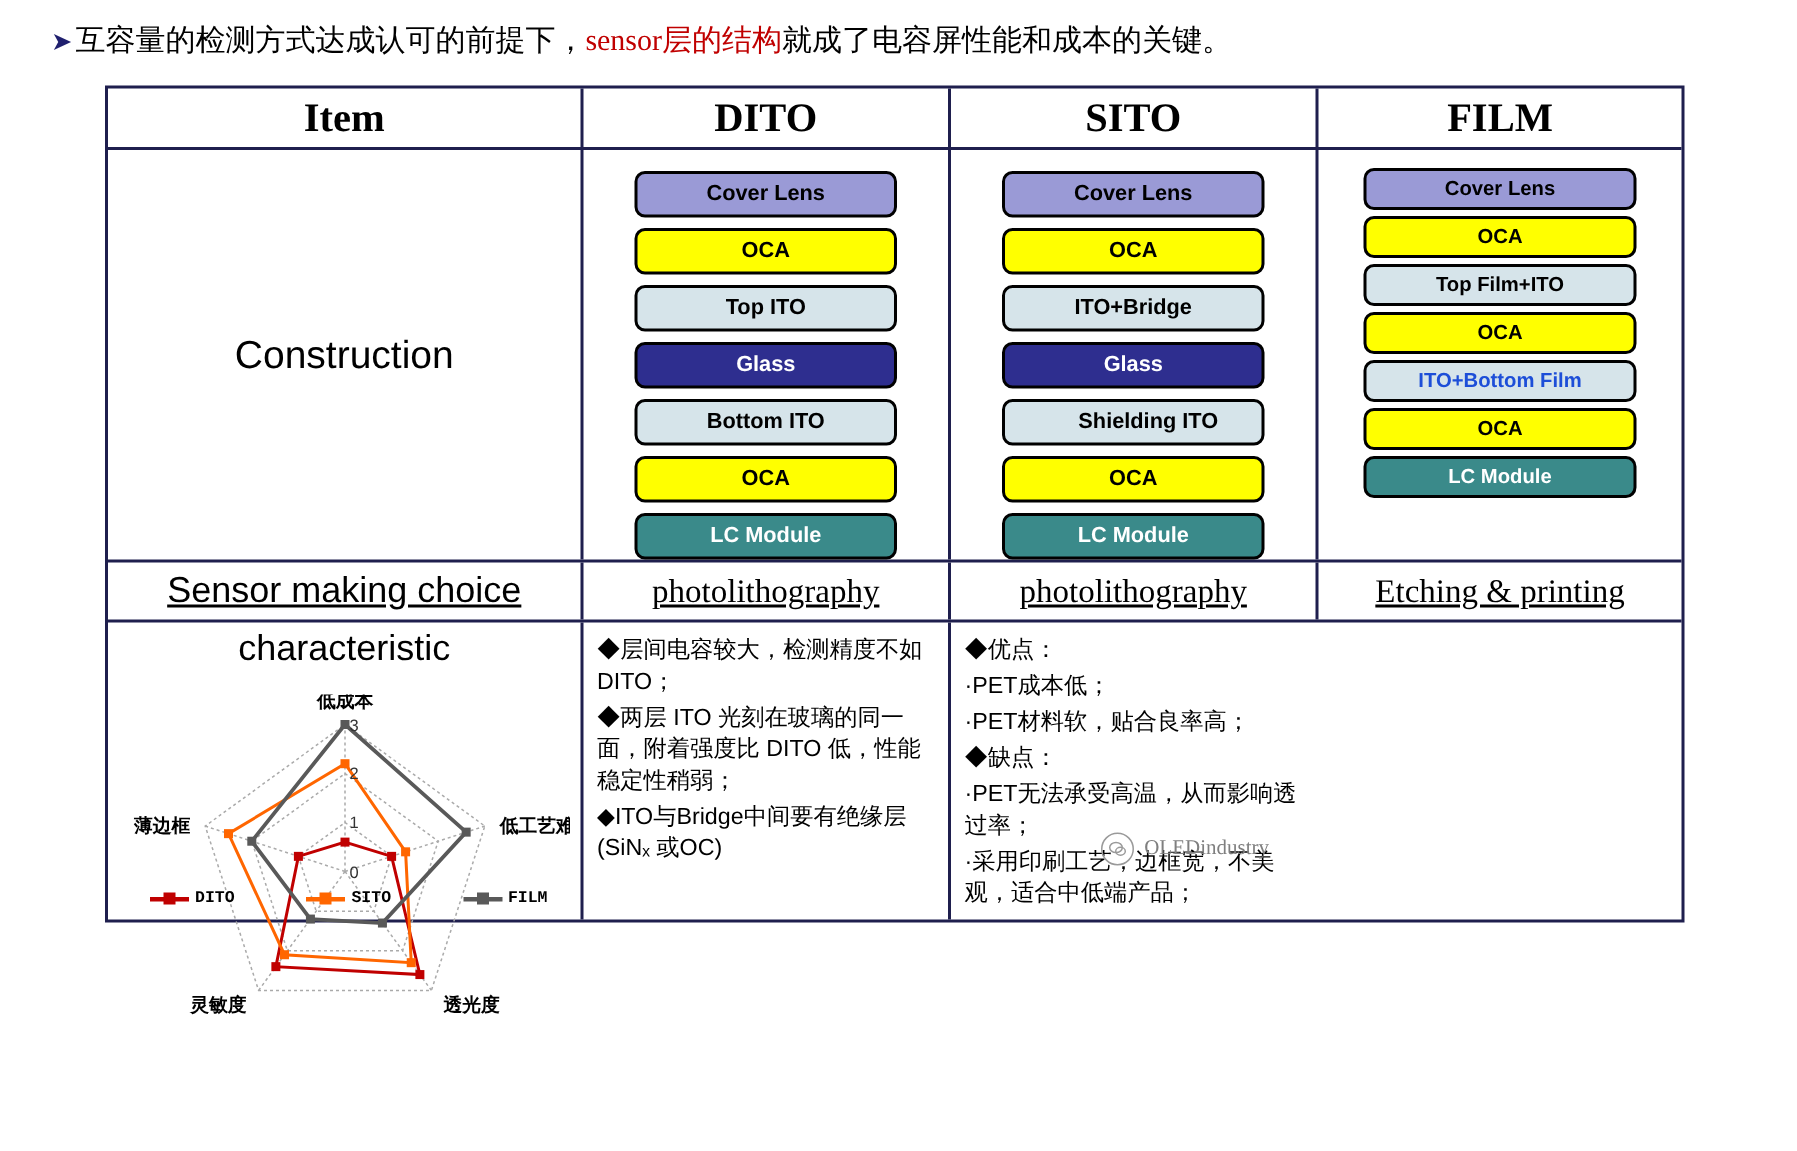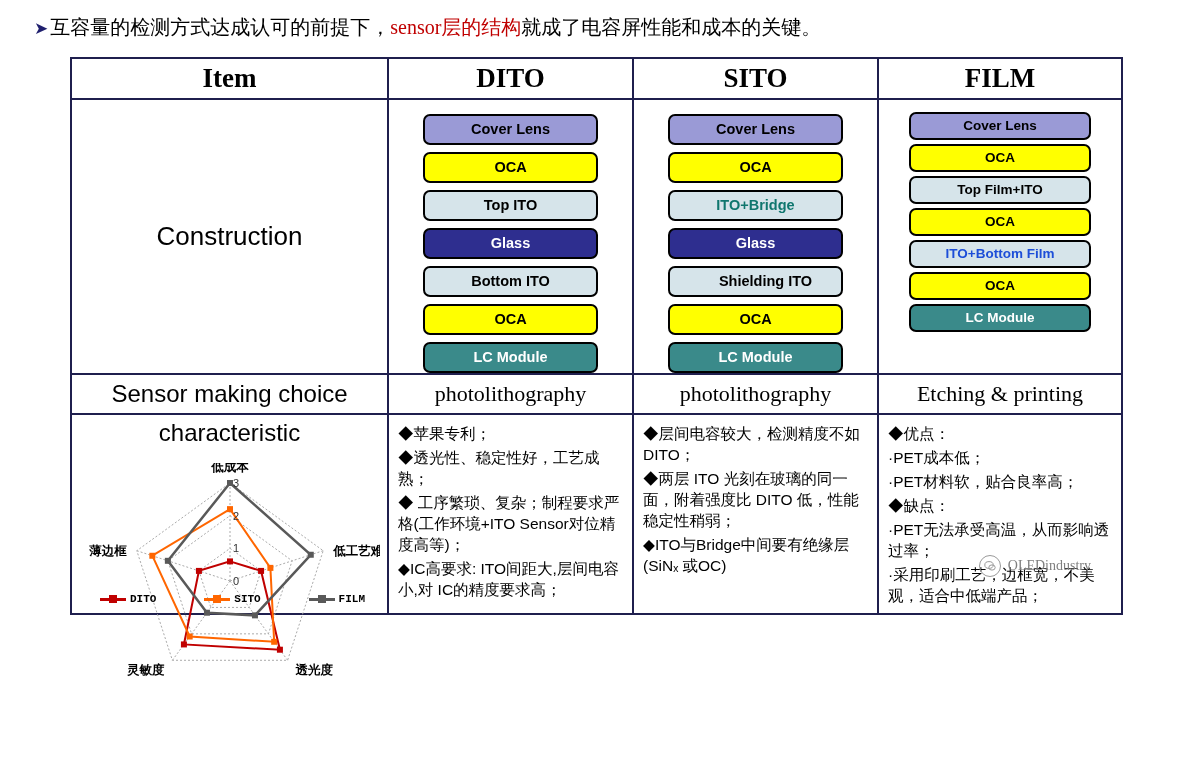--- a/index.html
+++ b/index.html
@@ -108,20 +108,21 @@
     box-sizing: border-box;
   }
   .stack.compact .layer { height: 28px; width: 182px; font-size: 13.5px; }
 
   
   .row-sensor { height: 53px; }
   .row-sensor .cell {
     display: flex;
     align-items: center;
     justify-content: center;
+    text-decoration: underline;
   }
   .sensor-label { font-size: 24px; }
   .sensor-val {
     font-family: "Liberation Serif", serif;
     font-size: 22px;
   }
 
   
   .row-char { flex: 1 1 auto; }
   .char-label {
@@ -210,21 +211,21 @@
           <div class="layer" style="background: rgb(46, 46, 143); color: rgb(255, 255, 255);">Glass</div>
           <div class="layer" style="background: rgb(214, 228, 234); color: rgb(0, 0, 0);">Bottom ITO</div>
           <div class="layer" style="background: rgb(255, 255, 0); color: rgb(0, 0, 0);">OCA</div>
           <div class="layer" style="background: rgb(58, 138, 138); color: rgb(255, 255, 255);">LC Module</div>
         </div>
     </div>
     <div class="cell c3">
       <div class="stack" id="stack-sito">
           <div class="layer" style="background: rgb(154, 154, 214); color: rgb(0, 0, 0);">Cover Lens</div>
           <div class="layer" style="background: rgb(255, 255, 0); color: rgb(0, 0, 0);">OCA</div>
-          <div class="layer" style="background: rgb(214, 228, 234); color: #0f766e;">ITO+Bridge</div>
+          <div class="layer" style="background: rgb(214, 228, 234); color: #000000;">ITO+Bridge</div>
           <div class="layer" style="background: rgb(46, 46, 143); color: rgb(255, 255, 255);">Glass</div>
           <div class="layer" style="background: rgb(214, 228, 234); color: rgb(0, 0, 0); padding-left: 20px;">Shielding ITO</div>
           <div class="layer" style="background: rgb(255, 255, 0); color: rgb(0, 0, 0);">OCA</div>
           <div class="layer" style="background: rgb(58, 138, 138); color: rgb(255, 255, 255);">LC Module</div>
         </div>
     </div>
     <div class="cell c4">
       <div class="stack compact" id="stack-film">
           <div class="layer" style="background: rgb(154, 154, 214); color: rgb(0, 0, 0);">Cover Lens</div>
           <div class="layer" style="background: rgb(255, 255, 0); color: rgb(0, 0, 0);">OCA</div>
@@ -300,28 +301,20 @@
             <span>SITO</span>
           </div>
           <div class="item">
             <span class="swatch" style="background: rgb(89, 89, 89);">
               <span style="position: absolute; left: 9px; top: -3px; width: 8px; height: 8px; background: rgb(89, 89, 89);"></span>
             </span>
             <span>FILM</span>
           </div>
         </div>
     </div>
-    <div class="cell c2">
-      <div class="char-text" id="char-dito">
-          <p>◆苹果专利；</p>
-          <p>◆透光性、稳定性好，工艺成熟；</p>
-          <p>◆ 工序繁琐、复杂；制程要求严格(工作环境+ITO Sensor对位精度高等)；</p>
-          <p>◆IC高要求: ITO间距大,层间电容小,对 IC的精度要求高；</p>
-        </div>
-    </div>
     <div class="cell c3">
       <div class="char-text" id="char-sito">
           <p>◆层间电容较大，检测精度不如 DITO；</p>
           <p>◆两层 ITO 光刻在玻璃的同一面，附着强度比 DITO 低，性能稳定性稍弱；</p>
           <p>◆ITO与Bridge中间要有绝缘层(SiNₓ 或OC)</p>
         </div>
     </div>
     <div class="cell c4">
       <div class="char-text" id="char-film">
           <p>◆优点：</p>

